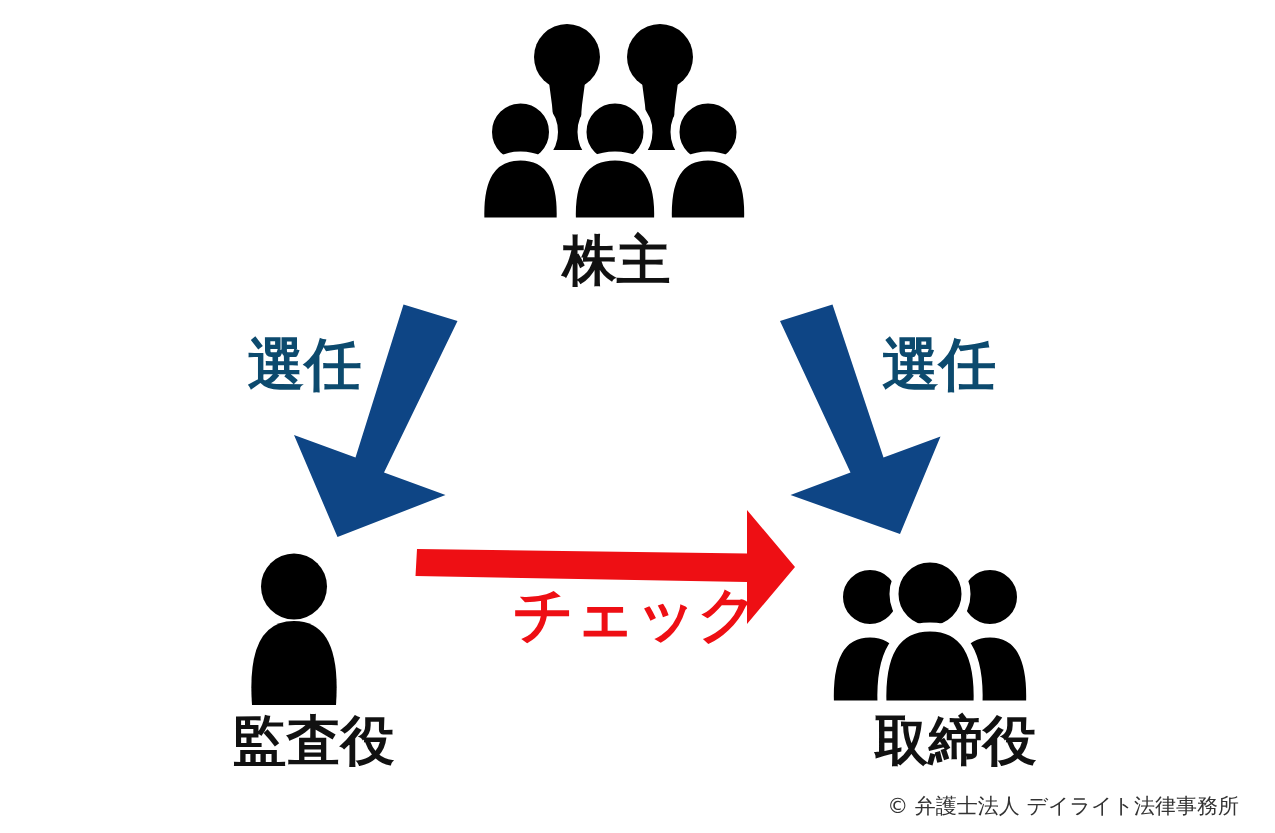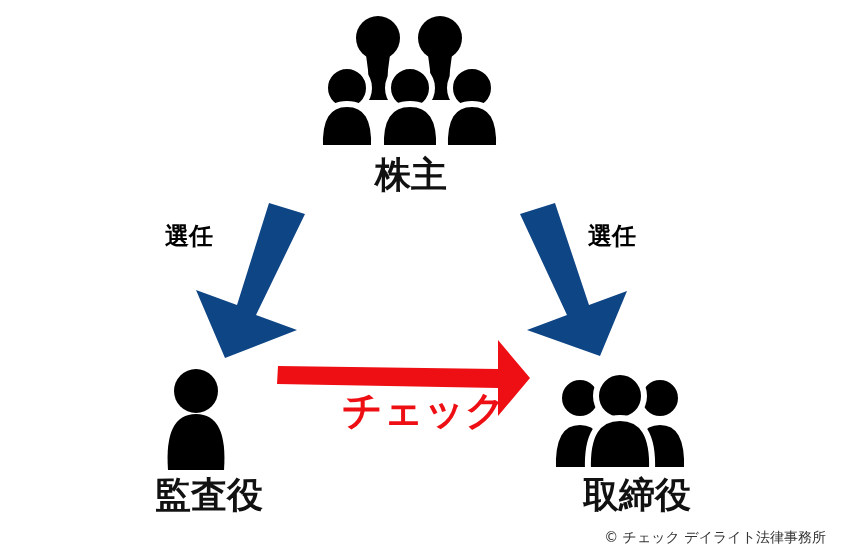--- a/index.html
+++ b/index.html
@@ -1,21 +1,21 @@
 <!DOCTYPE html>
 <html><head>
   <meta charset="utf-8">
   <style>
     html, body { margin: 0; padding: 0; background: #ffffff; }
     body { width: 850px; height: 555px; position: relative; overflow: hidden;
            font-family: "DejaVu Sans", sans-serif; }
     .stage { position: absolute; left: 0; top: 0; width: 850px; height: 555px; }
     .label { position: absolute; font-weight: bold; white-space: nowrap; line-height: 1; }
     .lbl-black { color: #111111; font-size: 36px; }
-    .lbl-blue { color: #000000; font-size: 24px; }
+    .lbl-blue { color: #0c4a6e; font-size: 38px; }
     .lbl-red { color: #ee0f14; font-size: 40px; }
     .copyright { position: absolute; right: 24px; bottom: 8px; font-size: 14px; color: #333333; white-space: nowrap; }
   </style>
 </head>
 <body>
 
 <div class="stage">
   <svg width="850" height="555" viewBox="0 0 850 555" xmlns="http://www.w3.org/2000/svg" style="position:absolute;left:0;top:0;">
 
     <g fill="#000">
@@ -62,14 +62,14 @@
     </g>
   </svg>
 
   <div class="label lbl-black" style="left:375px; top:157px;">株主</div>
   <div class="label lbl-blue" style="left:165px; top:224px;">選任</div>
   <div class="label lbl-blue" style="left:588px; top:224px;">選任</div>
   <div class="label lbl-red" style="left:342px; top:390px;">チェック</div>
   <div class="label lbl-black" style="left:155px; top:477px;">監査役</div>
   <div class="label lbl-black" style="left:583px; top:477px;">取締役</div>
 
-  <div class="copyright">© チェック デイライト法律事務所</div>
+  <div class="copyright">© 弁護士法人 デイライト法律事務所</div>
 </div>
 
 </body></html>

